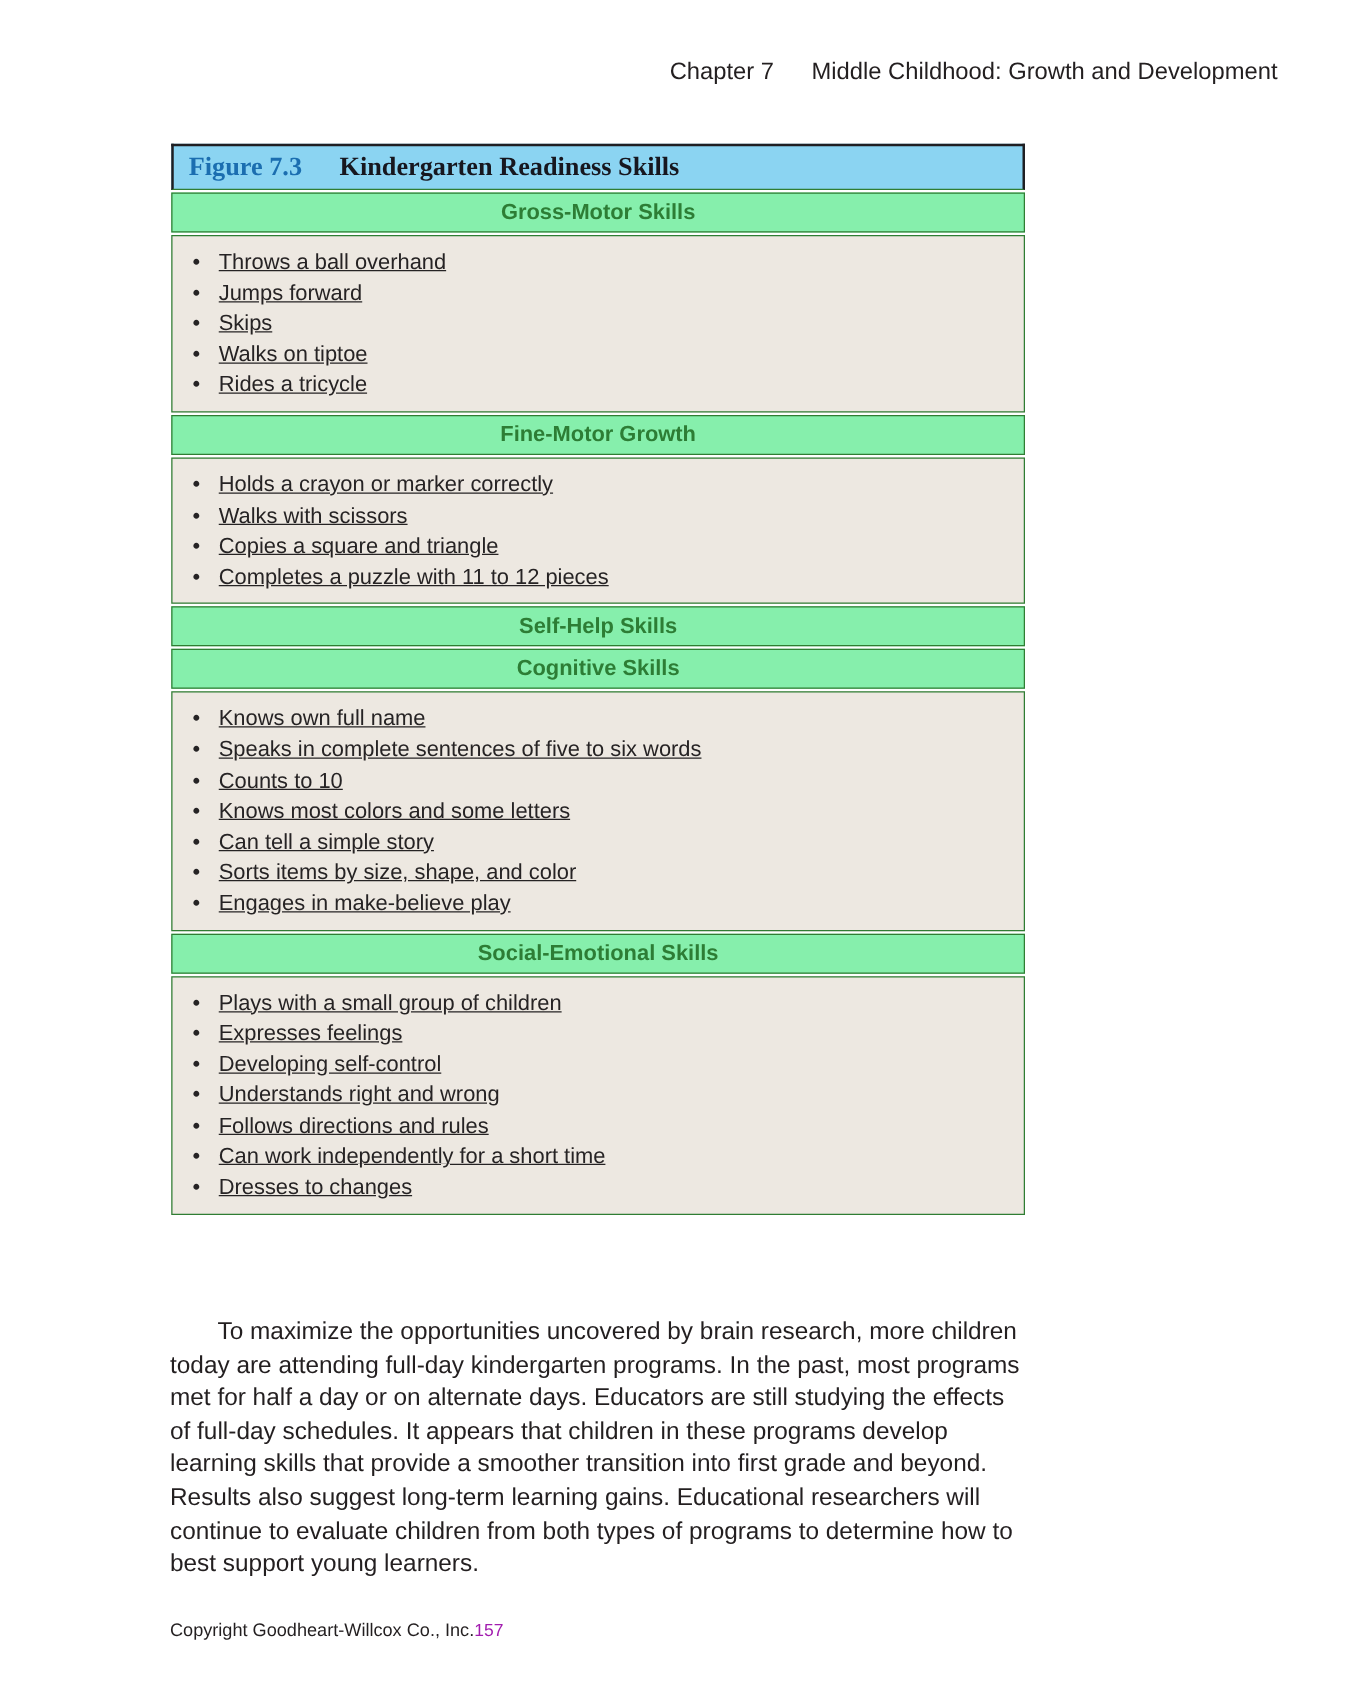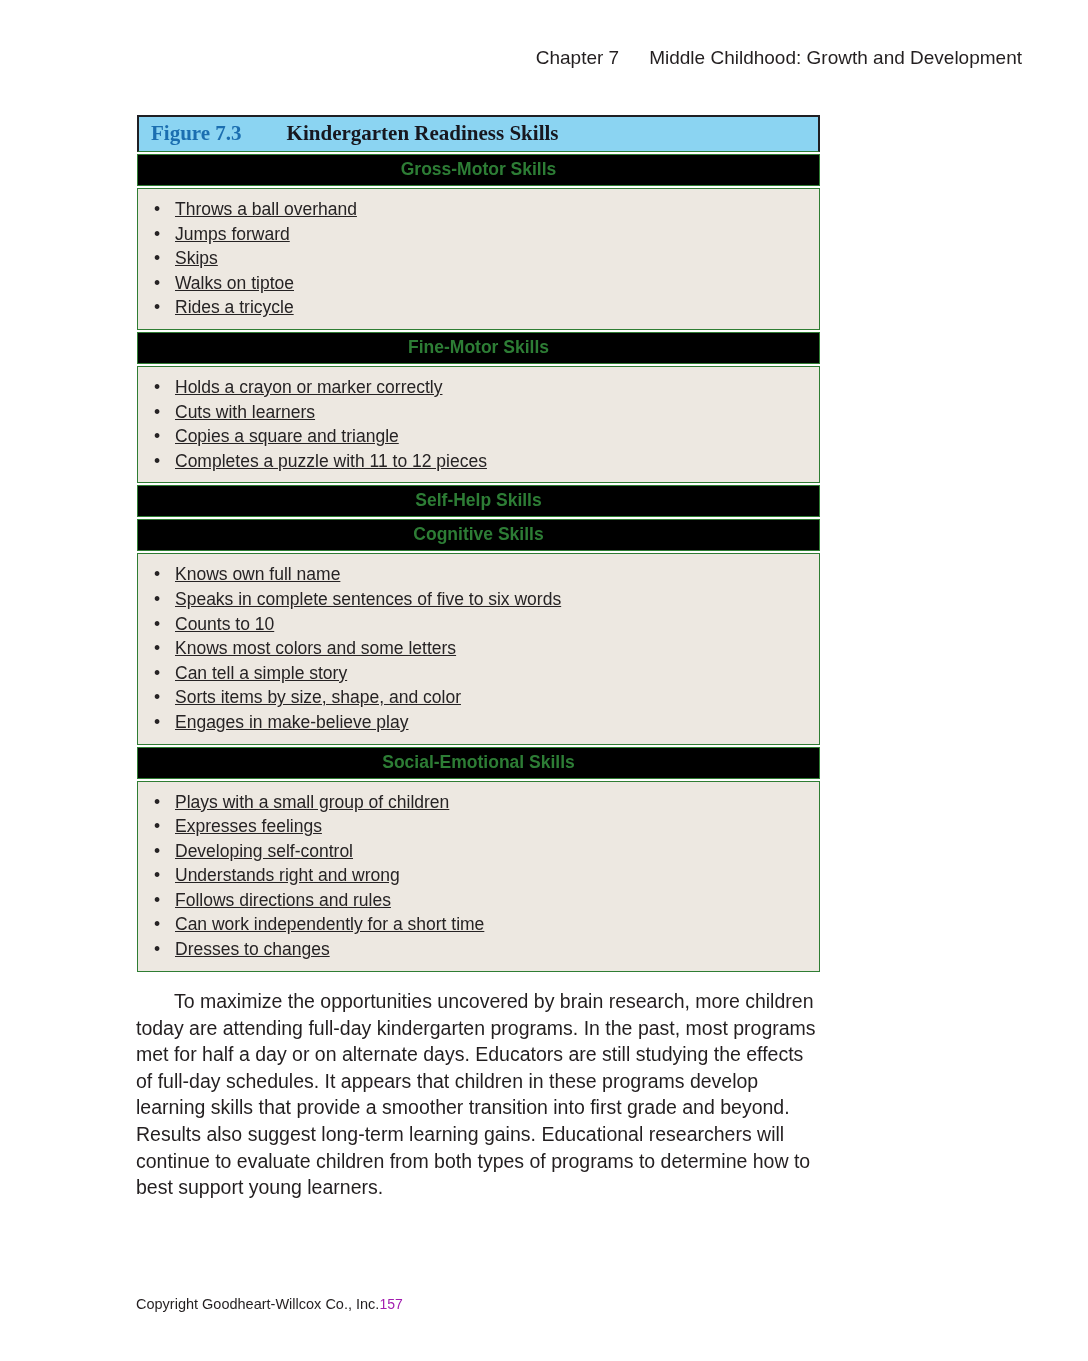--- a/index.html
+++ b/index.html
@@ -33,31 +33,31 @@
     left: 137px;
     width: 683px;
   }
   .figure-title-bar {
     background: #8bd4f2;
     border: 2px solid #1f1f23;
     border-bottom: 1px solid #2f7d33;
     padding: 4px 12px 5px 12px;
     display: flex;
     align-items: baseline;
-    gap: 45px;
+    gap: 30px;
     font-family: "Liberation Serif", "DejaVu Serif", serif;
     font-weight: bold;
     font-size: 21px;
   }
   .figure-label { color: #1b6eb0; }
   .figure-title { color: #17171f; }
 
   .section-heading-row {
     margin-top: 2px;
-    background: #000000;
+    background: #86efac;
     border: 1px solid #2f7d33;
     text-align: center;
     padding: 4px 8px 5px 8px;
     font-weight: bold;
     font-size: 17.5px;
     color: #2d7d35;
   }
   .section-list-row {
     margin-top: 2px;
     background: #ede8e1;
@@ -76,21 +76,21 @@
   .section-list-row li::before {
     content: "\2022";
     position: absolute;
     left: 16px;
     color: #262324;
   }
 
   
   .body-paragraph {
     position: absolute;
-    top: 988px;
+    top: 1052px;
     left: 136px;
     width: 682px;
     font-size: 19.5px;
     line-height: 26.6px;
     color: #231f20;
     text-indent: 38px;
   }
 
   
   .page-footer {
@@ -128,26 +128,26 @@
         <ul>
             <li>Throws a ball overhand</li>
             <li>Jumps forward</li>
             <li>Skips</li>
             <li>Walks on tiptoe</li>
             <li>Rides a tricycle</li>
           </ul>
       </div>
 
       <div class="section-heading-row">
-        <span>Fine-Motor Skills</span>
+        <span>Fine-Motor Growth</span>
       </div>
       <div class="section-list-row">
         <ul>
             <li>Holds a crayon or marker correctly</li>
-            <li>Cuts with learners</li>
+            <li>Walks with scissors</li>
             <li>Copies a square and triangle</li>
             <li>Completes a puzzle with 11 to 12 pieces</li>
           </ul>
       </div>
 
       <div class="section-heading-row">
         <span>Self-Help Skills</span>
       </div>
 
       <div class="section-heading-row">

